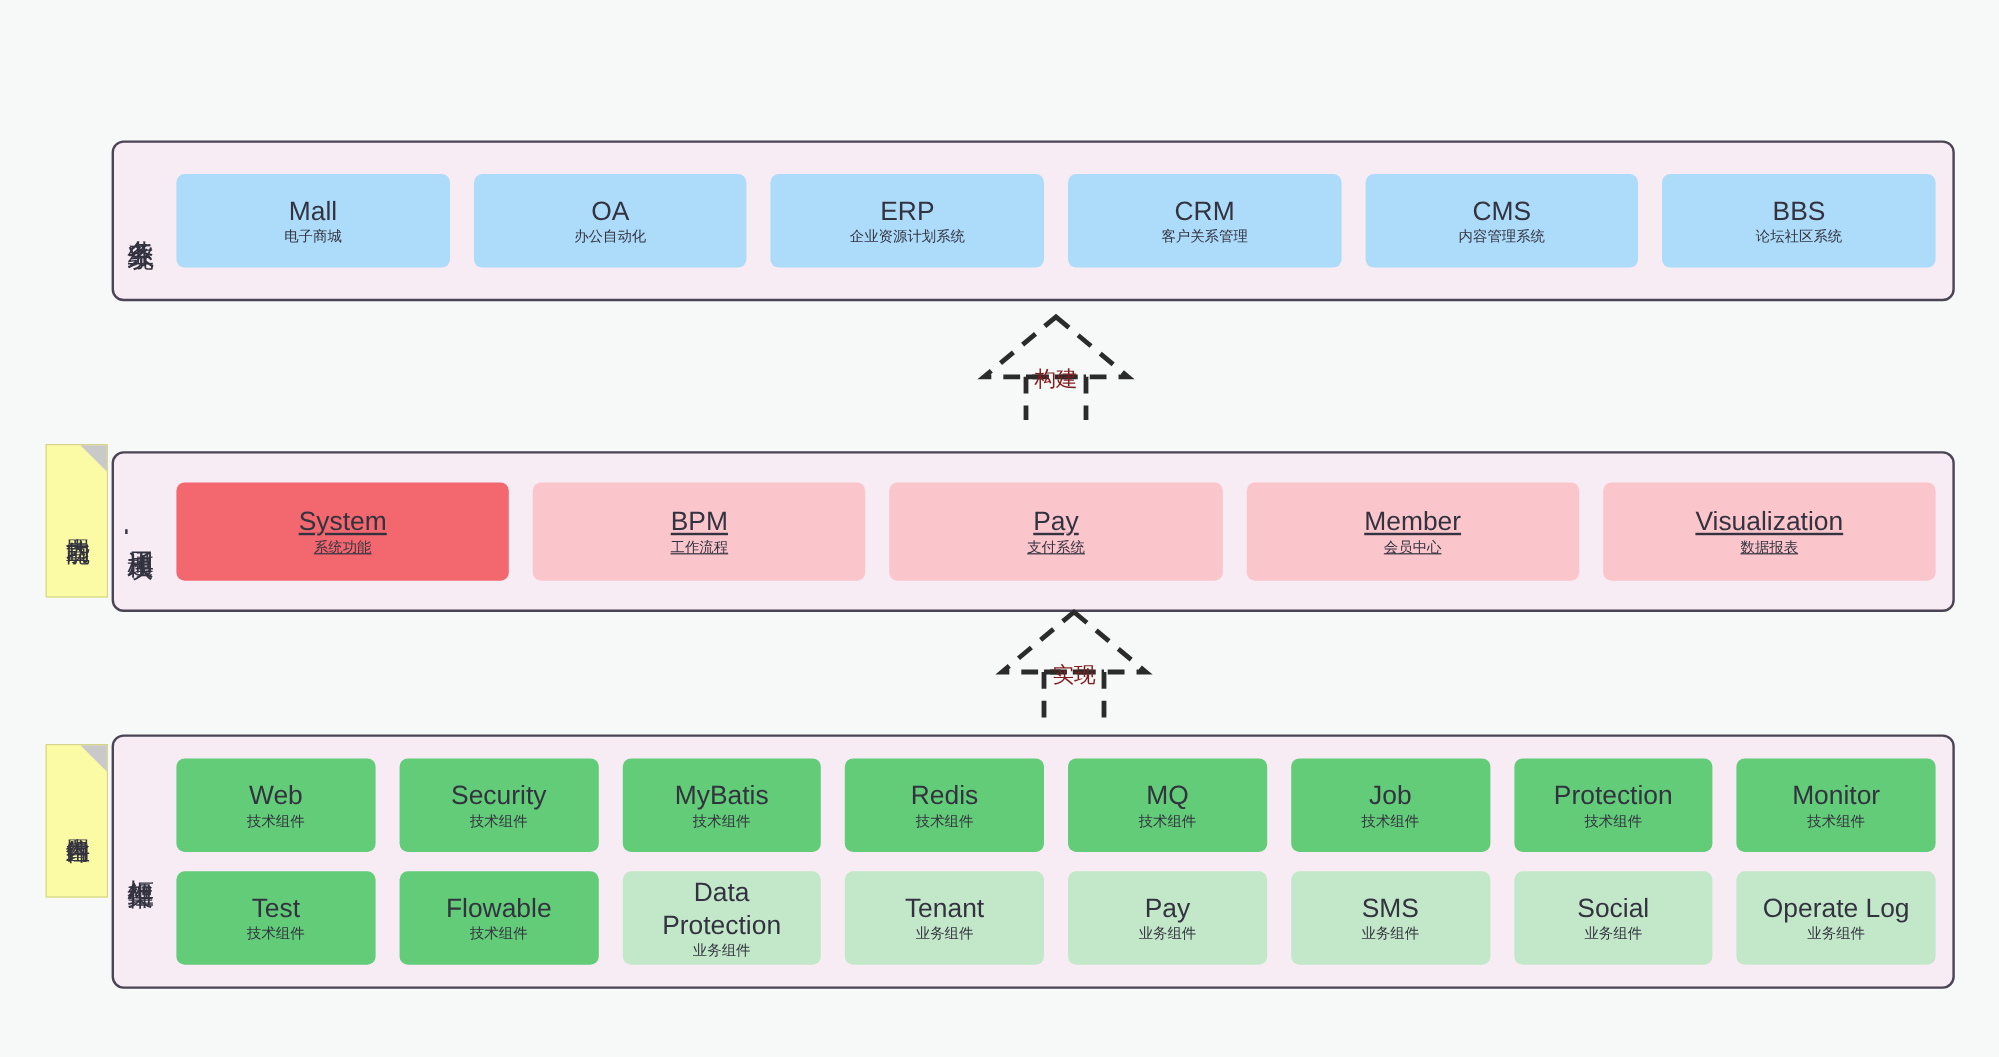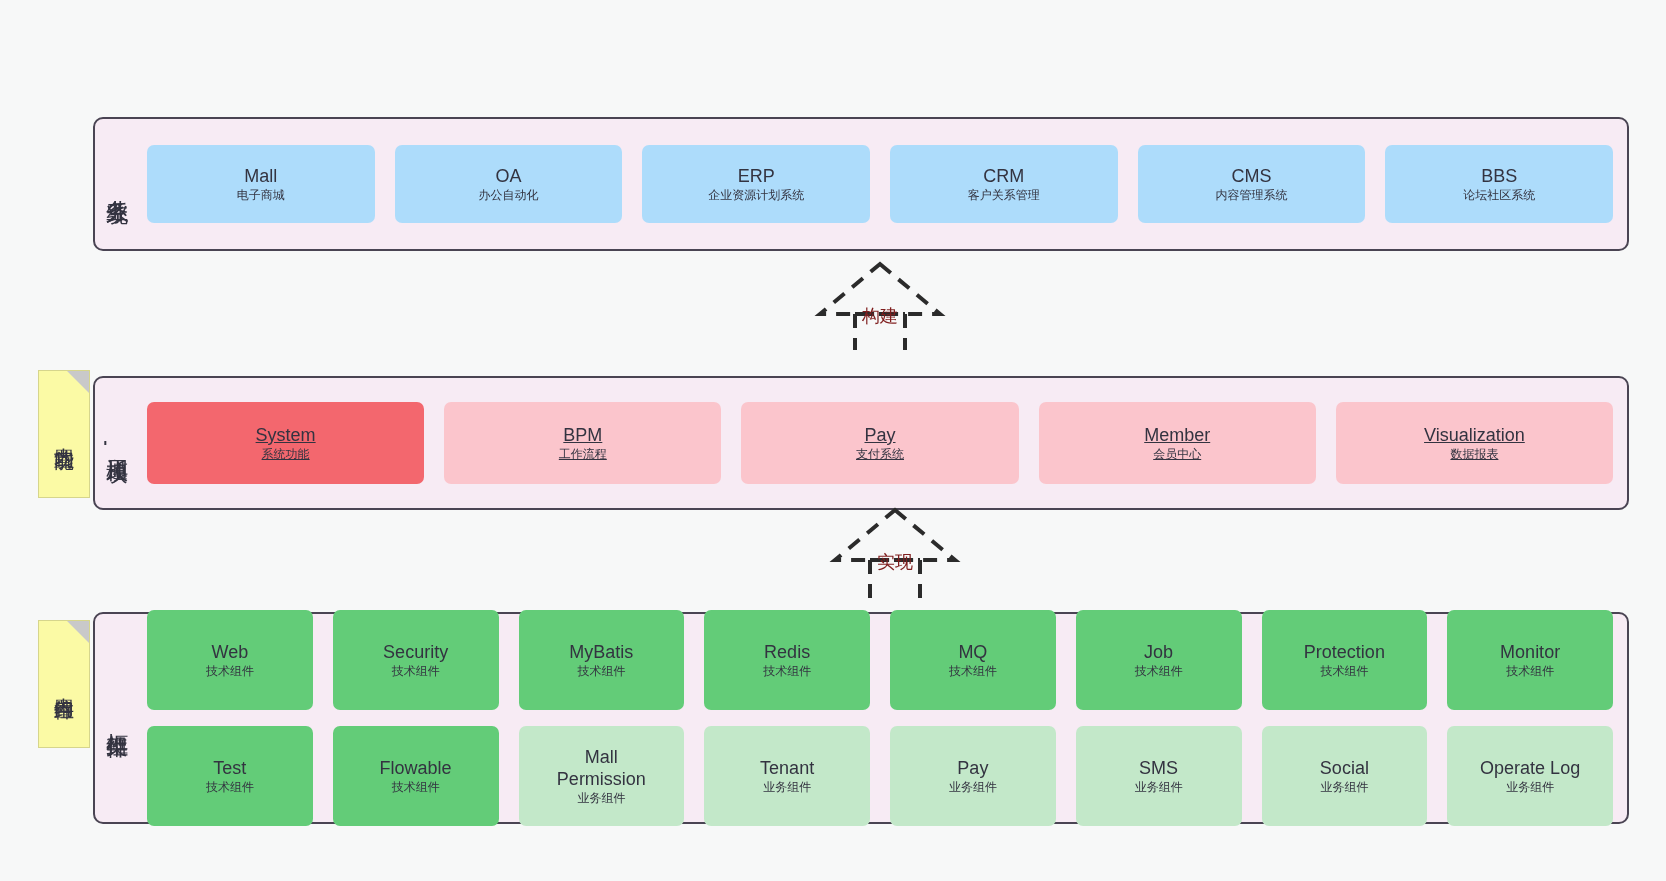--- a/index.html
+++ b/index.html
@@ -65,30 +65,30 @@
     border-radius: 7px;
     display: flex;
     flex-direction: column;
     align-items: center;
     justify-content: center;
     text-align: center;
     line-height: 1.22;
     box-sizing: border-box;
     padding: 4px 6px;
   }
-  .card .t1 { font-size: 18px; }
+  .card .t1 { font-size: 22px; }
   .card .t2 { font-size: 12px; }
 
   .h-business .card { height: 78px; background: #addcfb; }
   .h-module  .card { height: 82px; }
   .card.red        { background: #f3676e; }
   .card.pink       { background: #fbc5cc; }
   .card.green      { background: #63cc78; }
   .card.lightgreen { background: #c3e8c9; }
-  .h-frame .card { height: 100px; }
+  .h-frame .card { height: 78px; }
 
   
   .note {
     position: absolute;
     background: #fbfaa5;
     border: 1px solid #d6d58c;
     box-sizing: border-box;
     display: flex;
     align-items: center;
     justify-content: center;
@@ -257,21 +257,21 @@
       <div class="row">
         <div class="card green">
           <span class="t1">Test</span>
           <span class="t2">技术组件</span>
         </div>
         <div class="card green">
           <span class="t1">Flowable</span>
           <span class="t2">技术组件</span>
         </div>
         <div class="card lightgreen">
-          <span class="t1" style="max-width:9ch;">Mall Permission</span>
+          <span class="t1" style="max-width:9ch;">Data Protection</span>
           <span class="t2">业务组件</span>
         </div>
         <div class="card lightgreen">
           <span class="t1">Tenant</span>
           <span class="t2">业务组件</span>
         </div>
         <div class="card lightgreen">
           <span class="t1">Pay</span>
           <span class="t2">业务组件</span>
         </div>

